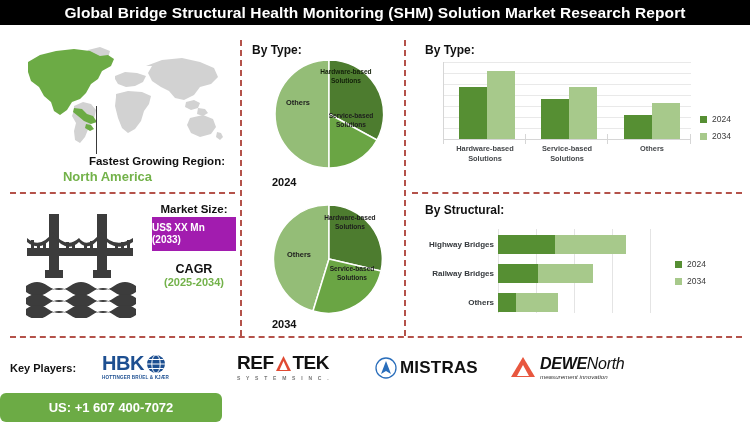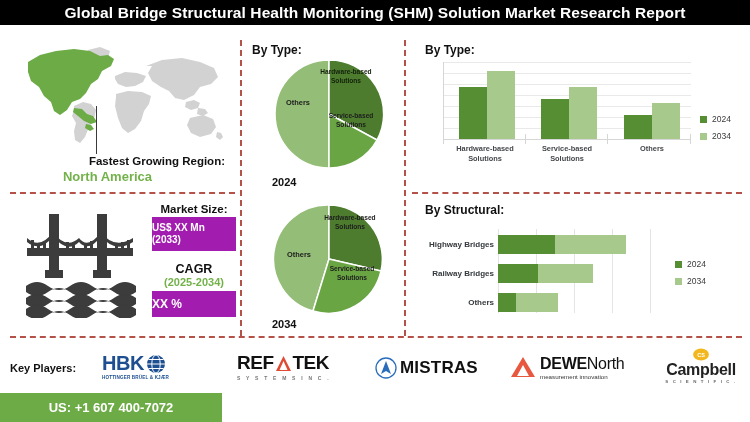--- a/index.html
+++ b/index.html
@@ -126,21 +126,21 @@
   .logo-mistras { font-size: 17px; font-weight: bold; color: #111; letter-spacing: .2px; }
   .logo-dewe { font-size: 16px; font-weight: bold; color: #111; letter-spacing: -.3px; }
   .logo-dewe-sub { font-size: 6.2px; color: #333; }
   .logo-camp { font-size: 16px; font-weight: bold; color: #222; letter-spacing: -.3px; }
   .logo-camp-sub { font-size: 4.4px; color: #666; letter-spacing: 1.6px; font-weight: bold; }
 
   
   .footer { position: absolute; left: 0; top: 393px; width: 750px; height: 29px; }
   .footer-green {
     position: absolute; left: 0; top: 0; width: 222px; height: 29px; background: #6cab45;
-    display: flex; align-items: center; justify-content: center;
+    display: flex; align-items: center; justify-content: center; border-radius: 6px;
   }
   .footer-green span { color: #fff; font-size: 13px; font-weight: bold; }
   .footer-black {
     position: absolute; left: 222px; top: 0; width: 528px; height: 29px; background: #0c0c0c;
     display: flex; align-items: center;
   }
   .footer-email { color: #fff; font-size: 10.5px; margin-left: 16px; }
   .footer-brand {
     position: absolute; right: 10px; top: 0; height: 29px; display: flex; align-items: center;
   }
@@ -234,23 +234,20 @@
   </div>
 
   <div class="ms-label">Market Size:</div>
   <div class="green-box ms-box">
     <span>US$ XX Mn</span>
     <span>(2033)</span>
   </div>
 
   <div class="cagr-label">CAGR</div>
   <div class="cagr-years">(2025-2034)</div>
-  <div class="green-box cagr-box">
-    <span>XX %</span>
-  </div>
 
   <div class="sec-head" style="left:252px; top:43px;">By Type:</div>
 
   <div class="pie" style="left:273px; top:58px;">
     <svg width="112" height="112" viewBox="0 0 112 112" xmlns="http://www.w3.org/2000/svg">
 
       <path d="M56 56 L56 2 A54 54 0 0 0 56 110 Z" fill="#94bd77" stroke="#fff" stroke-width="1.5"></path>
 
       <path d="M56 56 L56 2 A54 54 0 0 1 104 82 Z" fill="#4d7c2f" stroke="#fff" stroke-width="1.5"></path>
 
@@ -391,37 +388,29 @@
       <span class="logo-ref">TEK</span>
     </div>
     <span class="logo-ref-sub" style="margin-top:1px;">S Y S T E M S   I N C .</span>
   </div>
 
   <div class="logo" style="left:510px; top:352px; height:30px;">
     <svg width="26" height="24" viewBox="0 0 26 24" style="margin-right:4px;">
       <polygon points="13,2 25,22 1,22" fill="#e8573f"></polygon>
       <polygon points="13,10 19,21 7,21" fill="#fff"></polygon>
     </svg>
-    <div style="display:flex; flex-direction:column; align-items:flex-start;">
+    <div style="display:flex; flex-direction:column; align-items:flex-start;font-style:italic;">
       <div style="display:flex; align-items:baseline;">
         <span class="logo-dewe">DEWE</span>
         <span class="logo-dewe" style="font-weight:normal;">North</span>
       </div>
       <span class="logo-dewe-sub">measurement innovation</span>
     </div>
   </div>
 
-  <div class="logo" style="left:655px; top:348px; width:92px; height:36px; flex-direction:column; align-items:center;">
-    <svg width="18" height="14" viewBox="0 0 18 14">
-      <ellipse cx="9" cy="7" rx="8.5" ry="6.5" fill="#f2b71c"></ellipse>
-      <text x="9" y="9.6" font-size="6" font-family="Liberation Sans, sans-serif" font-weight="bold" fill="#fff" text-anchor="middle">CS</text>
-    </svg>
-    <span class="logo-camp">Campbell</span>
-    <span class="logo-camp-sub">S C I E N T I F I C .</span>
-  </div>
 
   <div class="footer">
     <div class="footer-green">
       <span>US: +1 607 400-7072</span>
     </div>
   </div>
 
 </div>
 
 </body></html>

